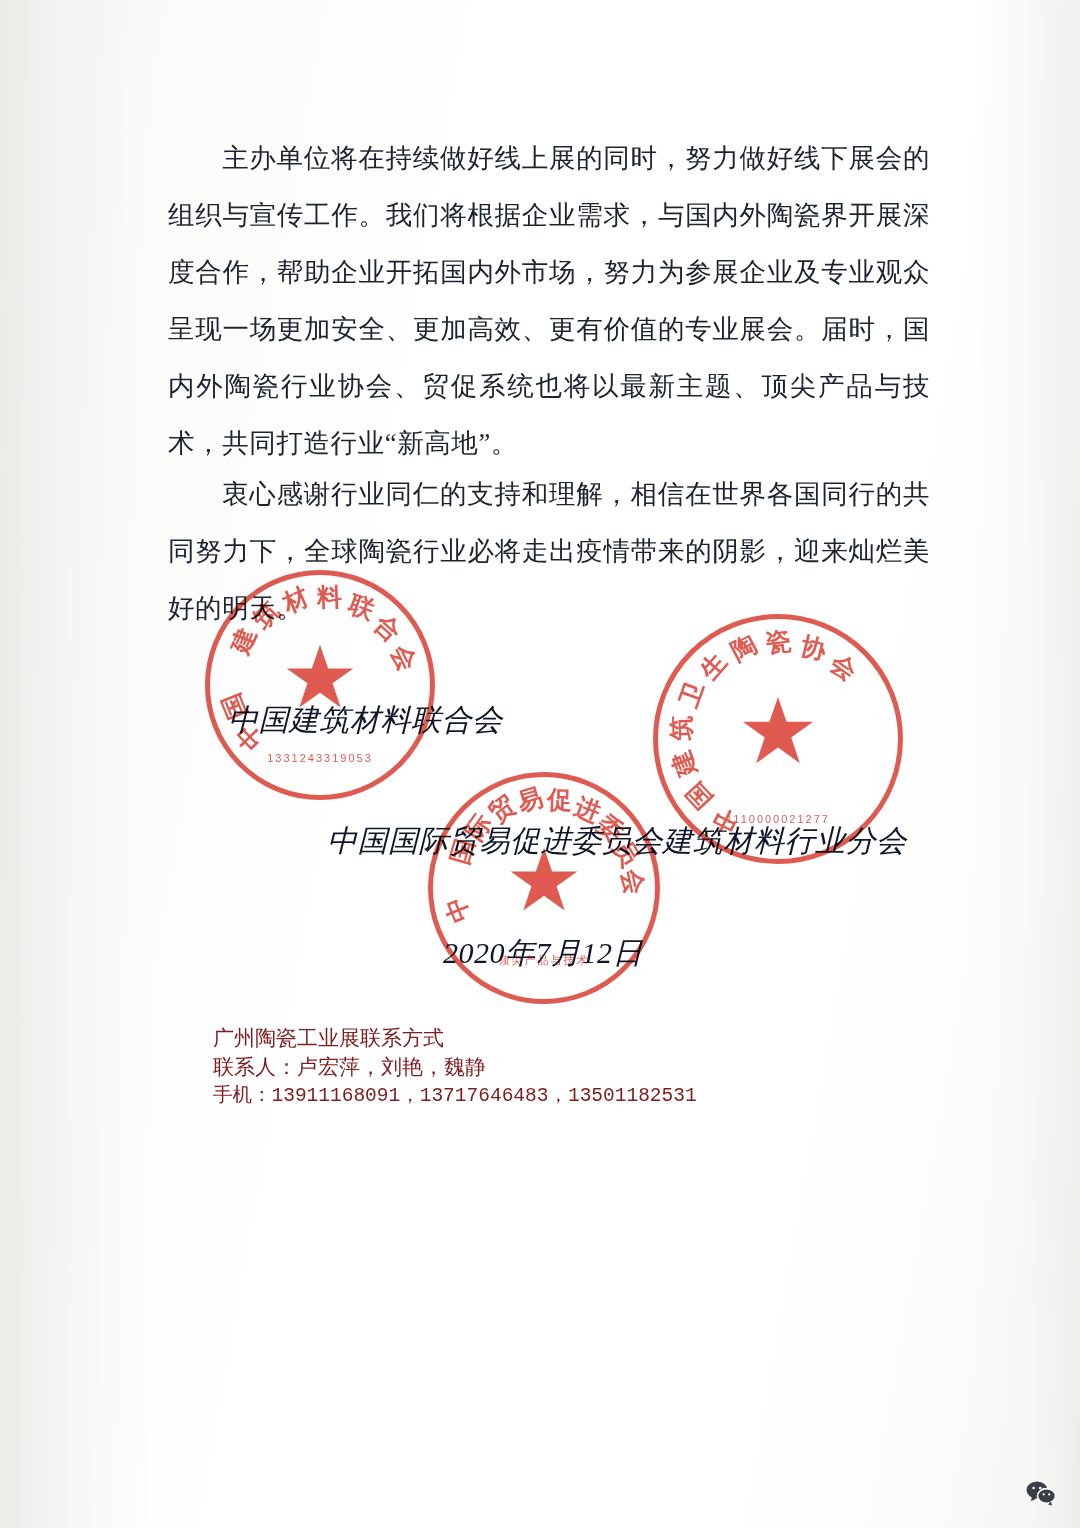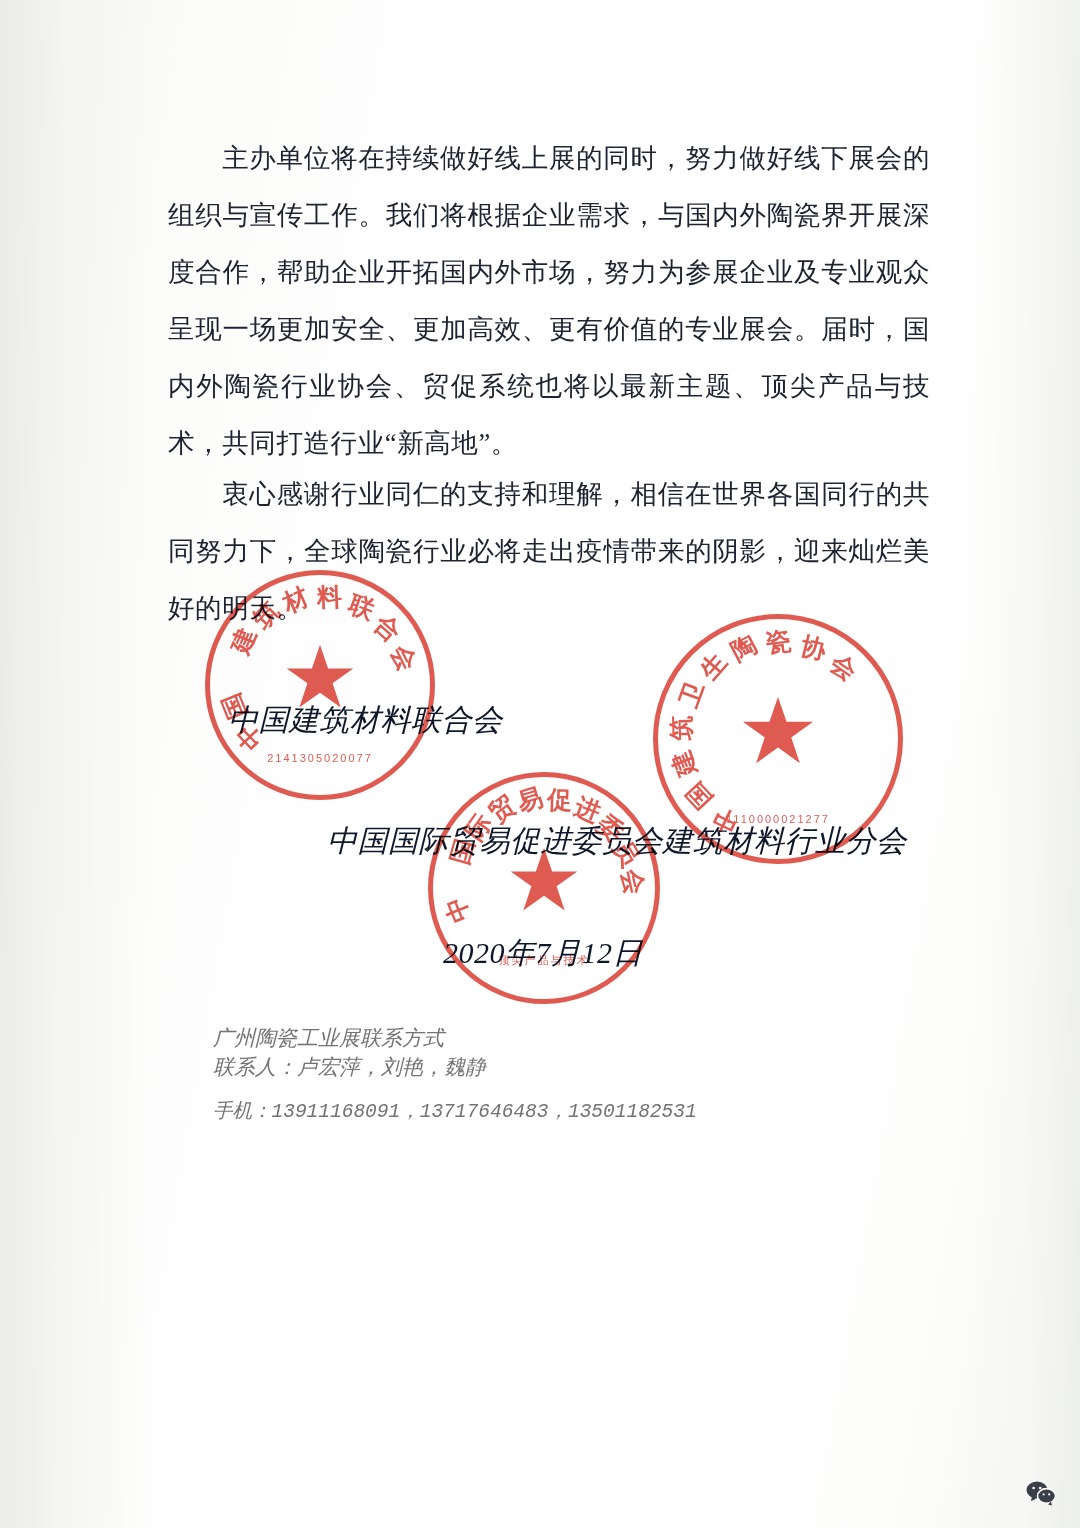--- a/index.html
+++ b/index.html
@@ -124,26 +124,25 @@
   .seal-2 { left: 653px; top: 614px; width: 250px; height: 250px; }
   .seal-3 { left: 428px; top: 772px; width: 232px; height: 232px; }
 
   
   .contact {
     position: absolute;
     left: 213px;
     top: 1024px;
     font-size: 21px;
     line-height: 29px;
-    color: #737373;
+    color: #7f1d1d;
     font-family: "Liberation Serif", serif;
-    font-style: italic;
   }
   .contact .ln { white-space: nowrap; }
-  .contact .mono { font-family: "Liberation Mono", monospace; font-size: 19.5px; margin-top: 16px; }
+  .contact .mono { font-family: "Liberation Mono", monospace; font-size: 19.5px; }
 
   
   .footer {
     position: absolute;
     right: 24px;
     bottom: 22px;
     display: flex;
     align-items: center;
     gap: 8px;
     color: #2a2f3a;
@@ -182,21 +181,21 @@
       <span style="transform: rotate(42deg) translate(0,-104px) rotate(0deg);">合</span>
       <span style="transform: rotate(64deg) translate(0,-104px) rotate(0deg);">会</span>
       <span style="transform: rotate(-112deg) translate(0,-104px) rotate(0deg);">国</span>
       <span style="transform: rotate(-134deg) translate(0,-104px) rotate(0deg);">中</span>
     </div>
     <div class="star">
       <svg width="74" height="74" viewBox="0 0 100 100">
           <polygon points="50,5 61,37 95,37 67,57 78,90 50,70 22,90 33,57 5,37 39,37" fill="#d8372b"></polygon>
         </svg>
     </div>
-    <div class="bottom-text">2141305020077</div>
+    <div class="bottom-text">1331243319053</div>
   </div>
 
   <div class="seal seal-2">
     <div class="ring-text">
       <span style="transform: rotate(-70deg) translate(0,-113px) rotate(0deg);">卫</span>
       <span style="transform: rotate(-49deg) translate(0,-113px) rotate(0deg);">生</span>
       <span style="transform: rotate(-28deg) translate(0,-113px) rotate(0deg);">陶</span>
       <span style="transform: rotate(-7deg) translate(0,-113px) rotate(0deg);">瓷</span>
       <span style="transform: rotate(14deg) translate(0,-113px) rotate(0deg);">协</span>
       <span style="transform: rotate(35deg) translate(0,-113px) rotate(0deg);">会</span>

